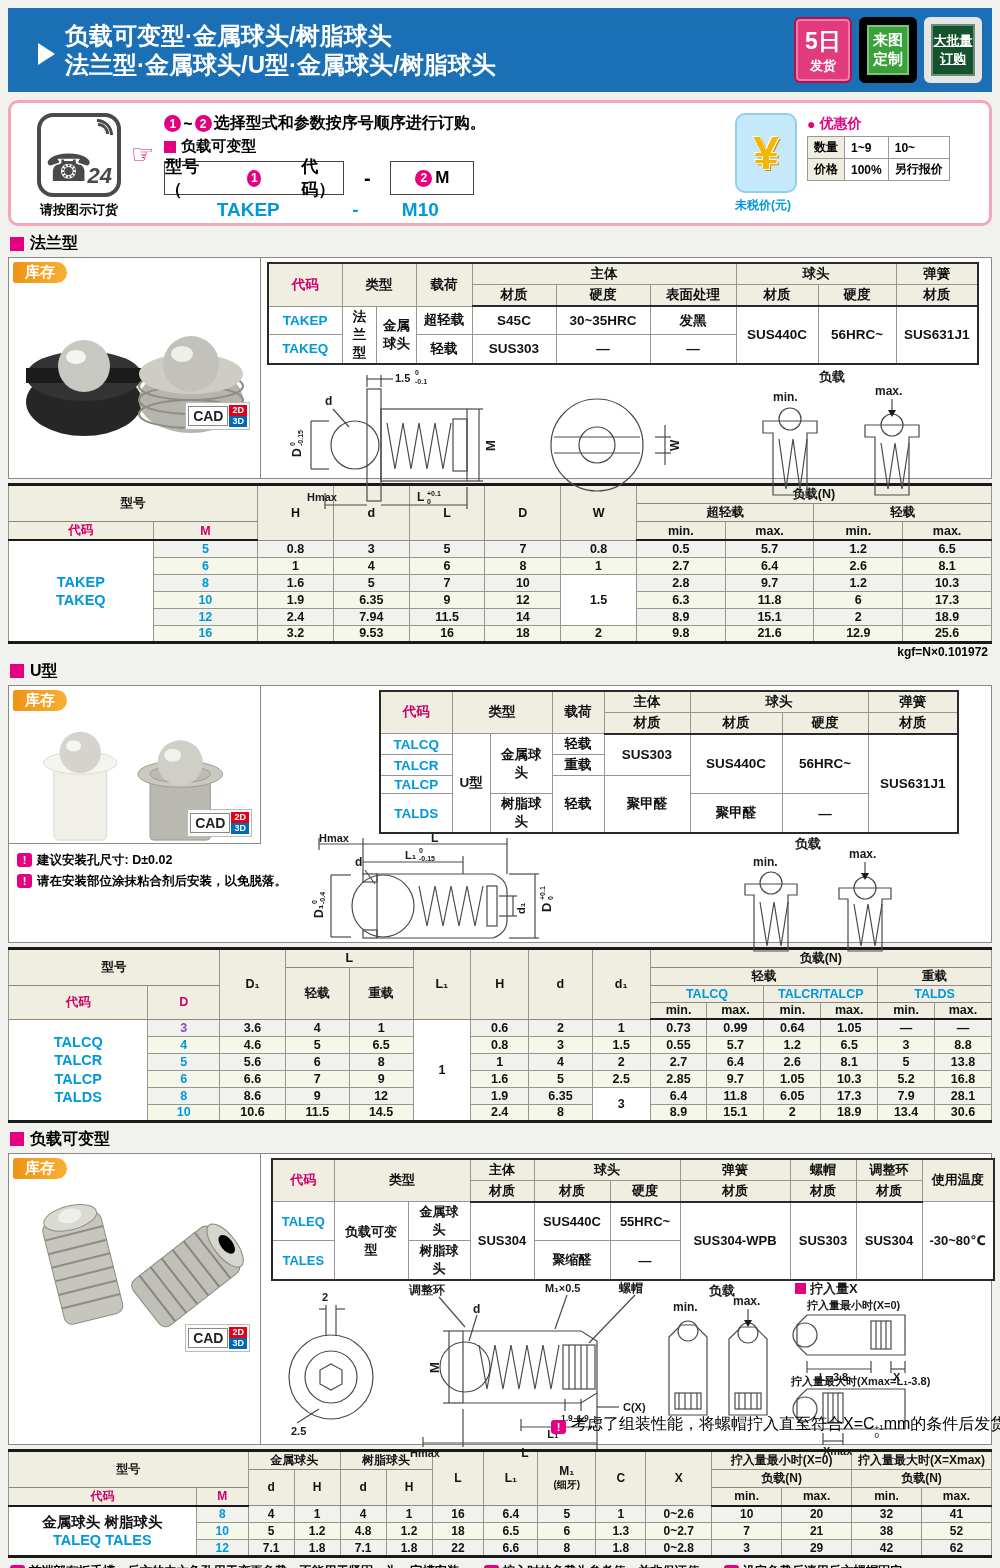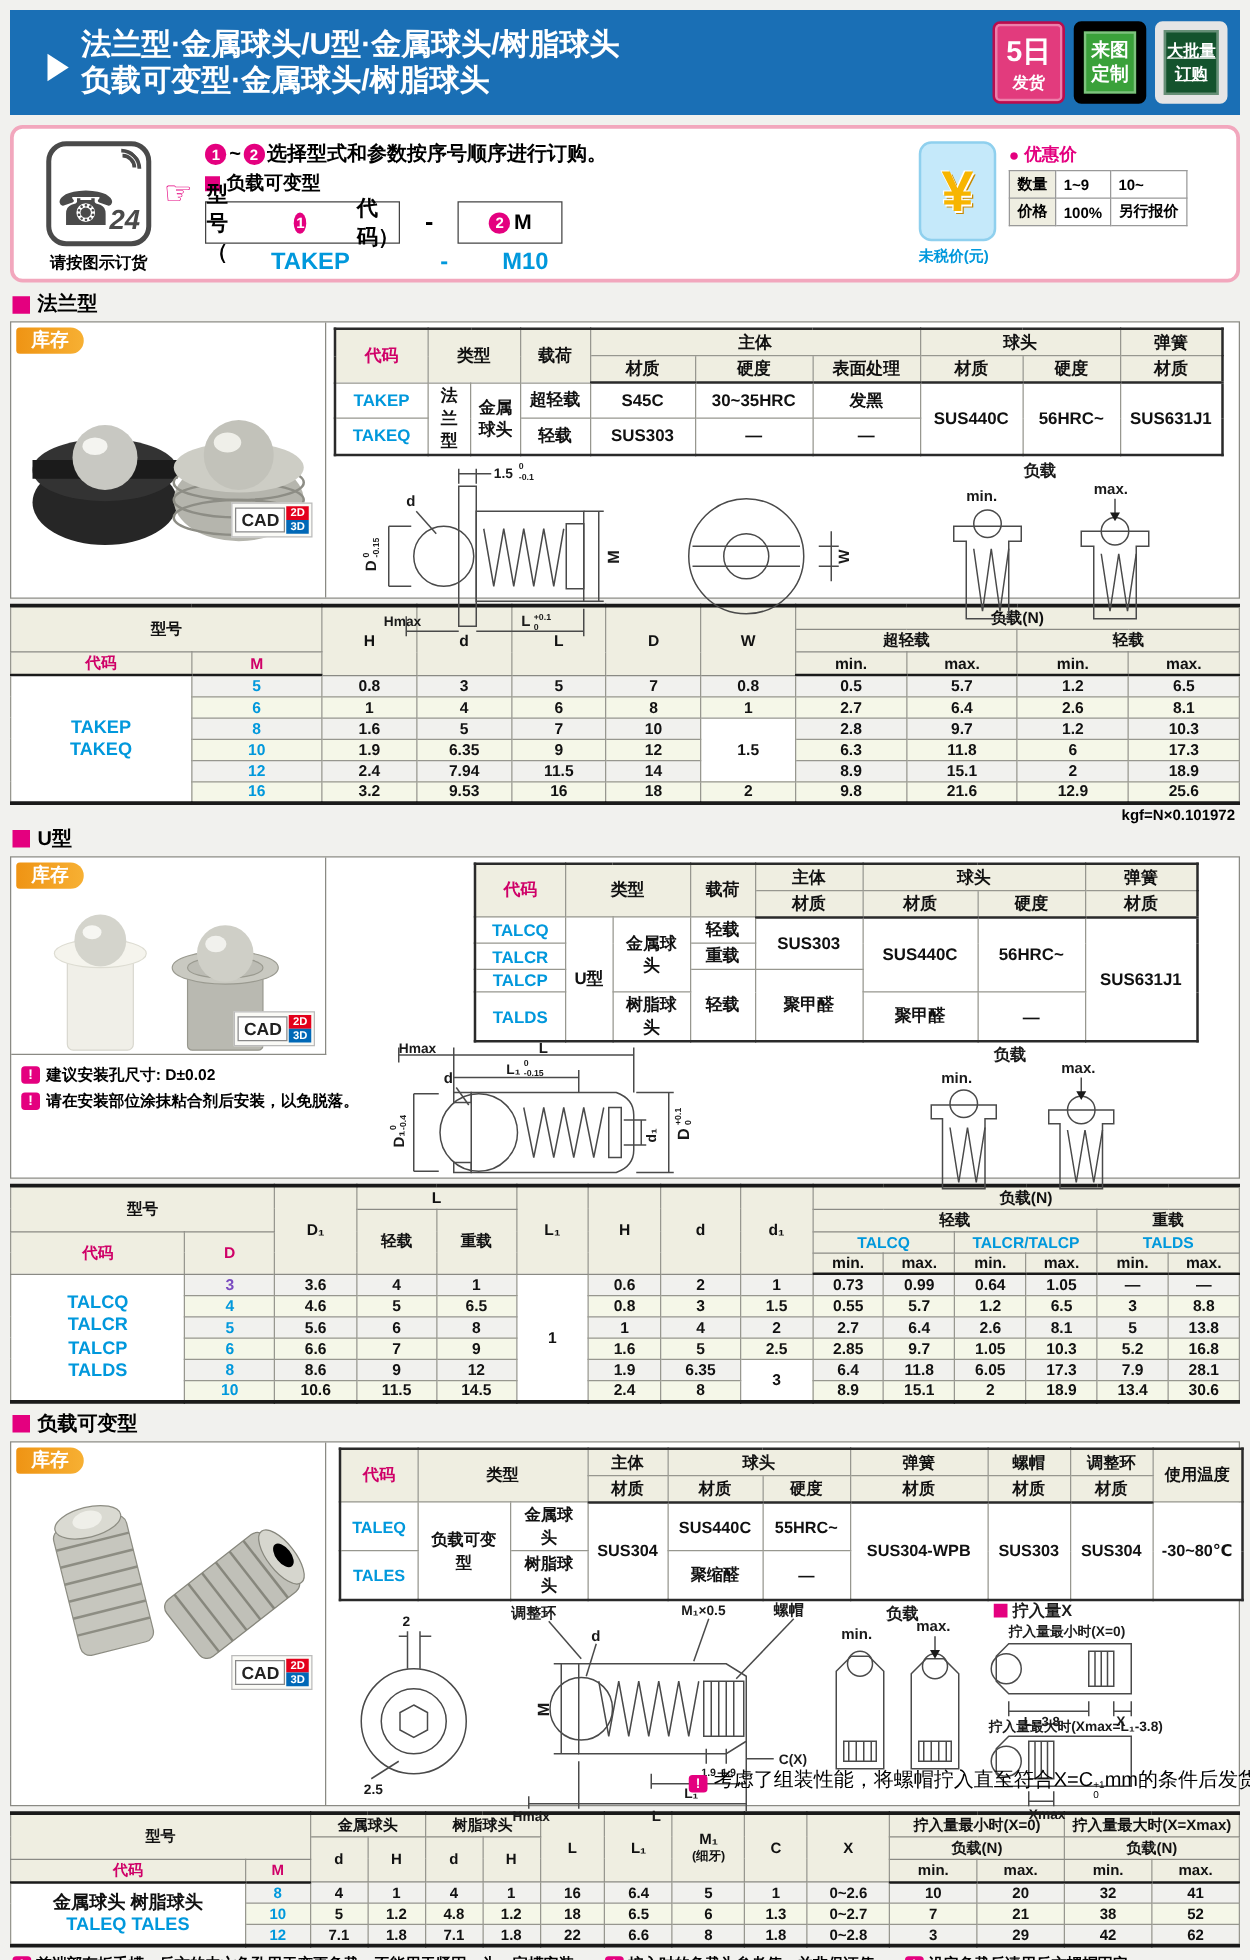--- a/index.html
+++ b/index.html
@@ -28,21 +28,21 @@
   .phone .arc2 { right:4px; top:2px; width:32px; height:32px; }
   .phone-cap { font-size:13px; font-weight:bold; margin-top:4px; }
   .hand { font-size:26px; color:#e4007f; margin:26px 4px 0 0; }
   .ordermain { flex:1; padding-left:6px; }
   .oline1 { display:flex; align-items:center; gap:2px; font-size:16px; font-weight:bold; }
   .numcirc { display:inline-flex; width:17px; height:17px; border-radius:50%; background:#e4007f; color:#fff; font-size:12px; font-weight:bold; align-items:center; justify-content:center; }
   .oline2 { display:flex; align-items:center; gap:5px; font-size:15px; font-weight:bold; margin-top:3px; }
   .sq { width:12px; height:12px; background:#e4007f; display:inline-block; }
   .modelrow { display:flex; align-items:center; margin-top:5px; }
   .mbox { border:1.5px solid #444; background:#fff; font-size:17px; font-weight:bold; display:flex; align-items:center; justify-content:center; gap:3px; height:34px; }
-  .mbox1 { width:156px;gap:40px; } .mbox2 { width:84px; }
+  .mbox1 { width:180px;gap:40px; } .mbox2 { width:84px; }
   .mdash { width:46px; text-align:center; font-size:20px; font-weight:bold; }
   .exrow { display:flex; margin-top:4px; color:#0098dc; font-size:19px; font-weight:bold; }
   .exrow .e1 { width:168px; text-align:center; } .exrow .e2 { width:46px; text-align:center; } .exrow .e3 { width:84px; text-align:center; }
   .priceblk { width:240px; display:flex; gap:8px; }
   .yentile { width:64px; }
   .yen { width:62px; height:80px; background:#c5e9fa; border:2px solid #8fd0ee; border-radius:10px; display:flex; align-items:center; justify-content:center; font-size:46px; font-weight:bold; color:#f7b500; text-shadow:1px 1px 0 #fff,-1px -1px 0 #fff,2px 2px 0 #c88a00; }
   .untaxed { color:#0098dc; font-size:12px; font-weight:bold; margin-top:4px; white-space:nowrap; }
   .pricetbl-wrap { padding-top:2px; }
   .plabel { color:#e4007f; font-size:14px; font-weight:bold; display:flex; align-items:center; gap:4px; }
   .pricetbl { border-collapse:collapse; margin-top:3px; font-size:12px; font-weight:bold; }
@@ -91,22 +91,22 @@
   .vnote { position:absolute; left:290px; bottom:4px; }
 </style>
 </head>
 <body>
 
 <div class="page">
 
   <header class="banner">
     <div class="tri"></div>
     <div class="banner-sub">
+      <div>负载可变型·金属球头/树脂球头</div>
       <div>法兰型·金属球头/U型·金属球头/树脂球头</div>
-      <div>负载可变型·金属球头/树脂球头</div>
     </div>
     <div class="badges">
       <div class="bdg bdg-pink">
         <span class="big">5日</span>
         <span class="sml">发货</span>
       </div>
       <div class="bdg bdg-green">
         <span class="mid">来图</span>
         <span class="mid">定制</span>
       </div>

